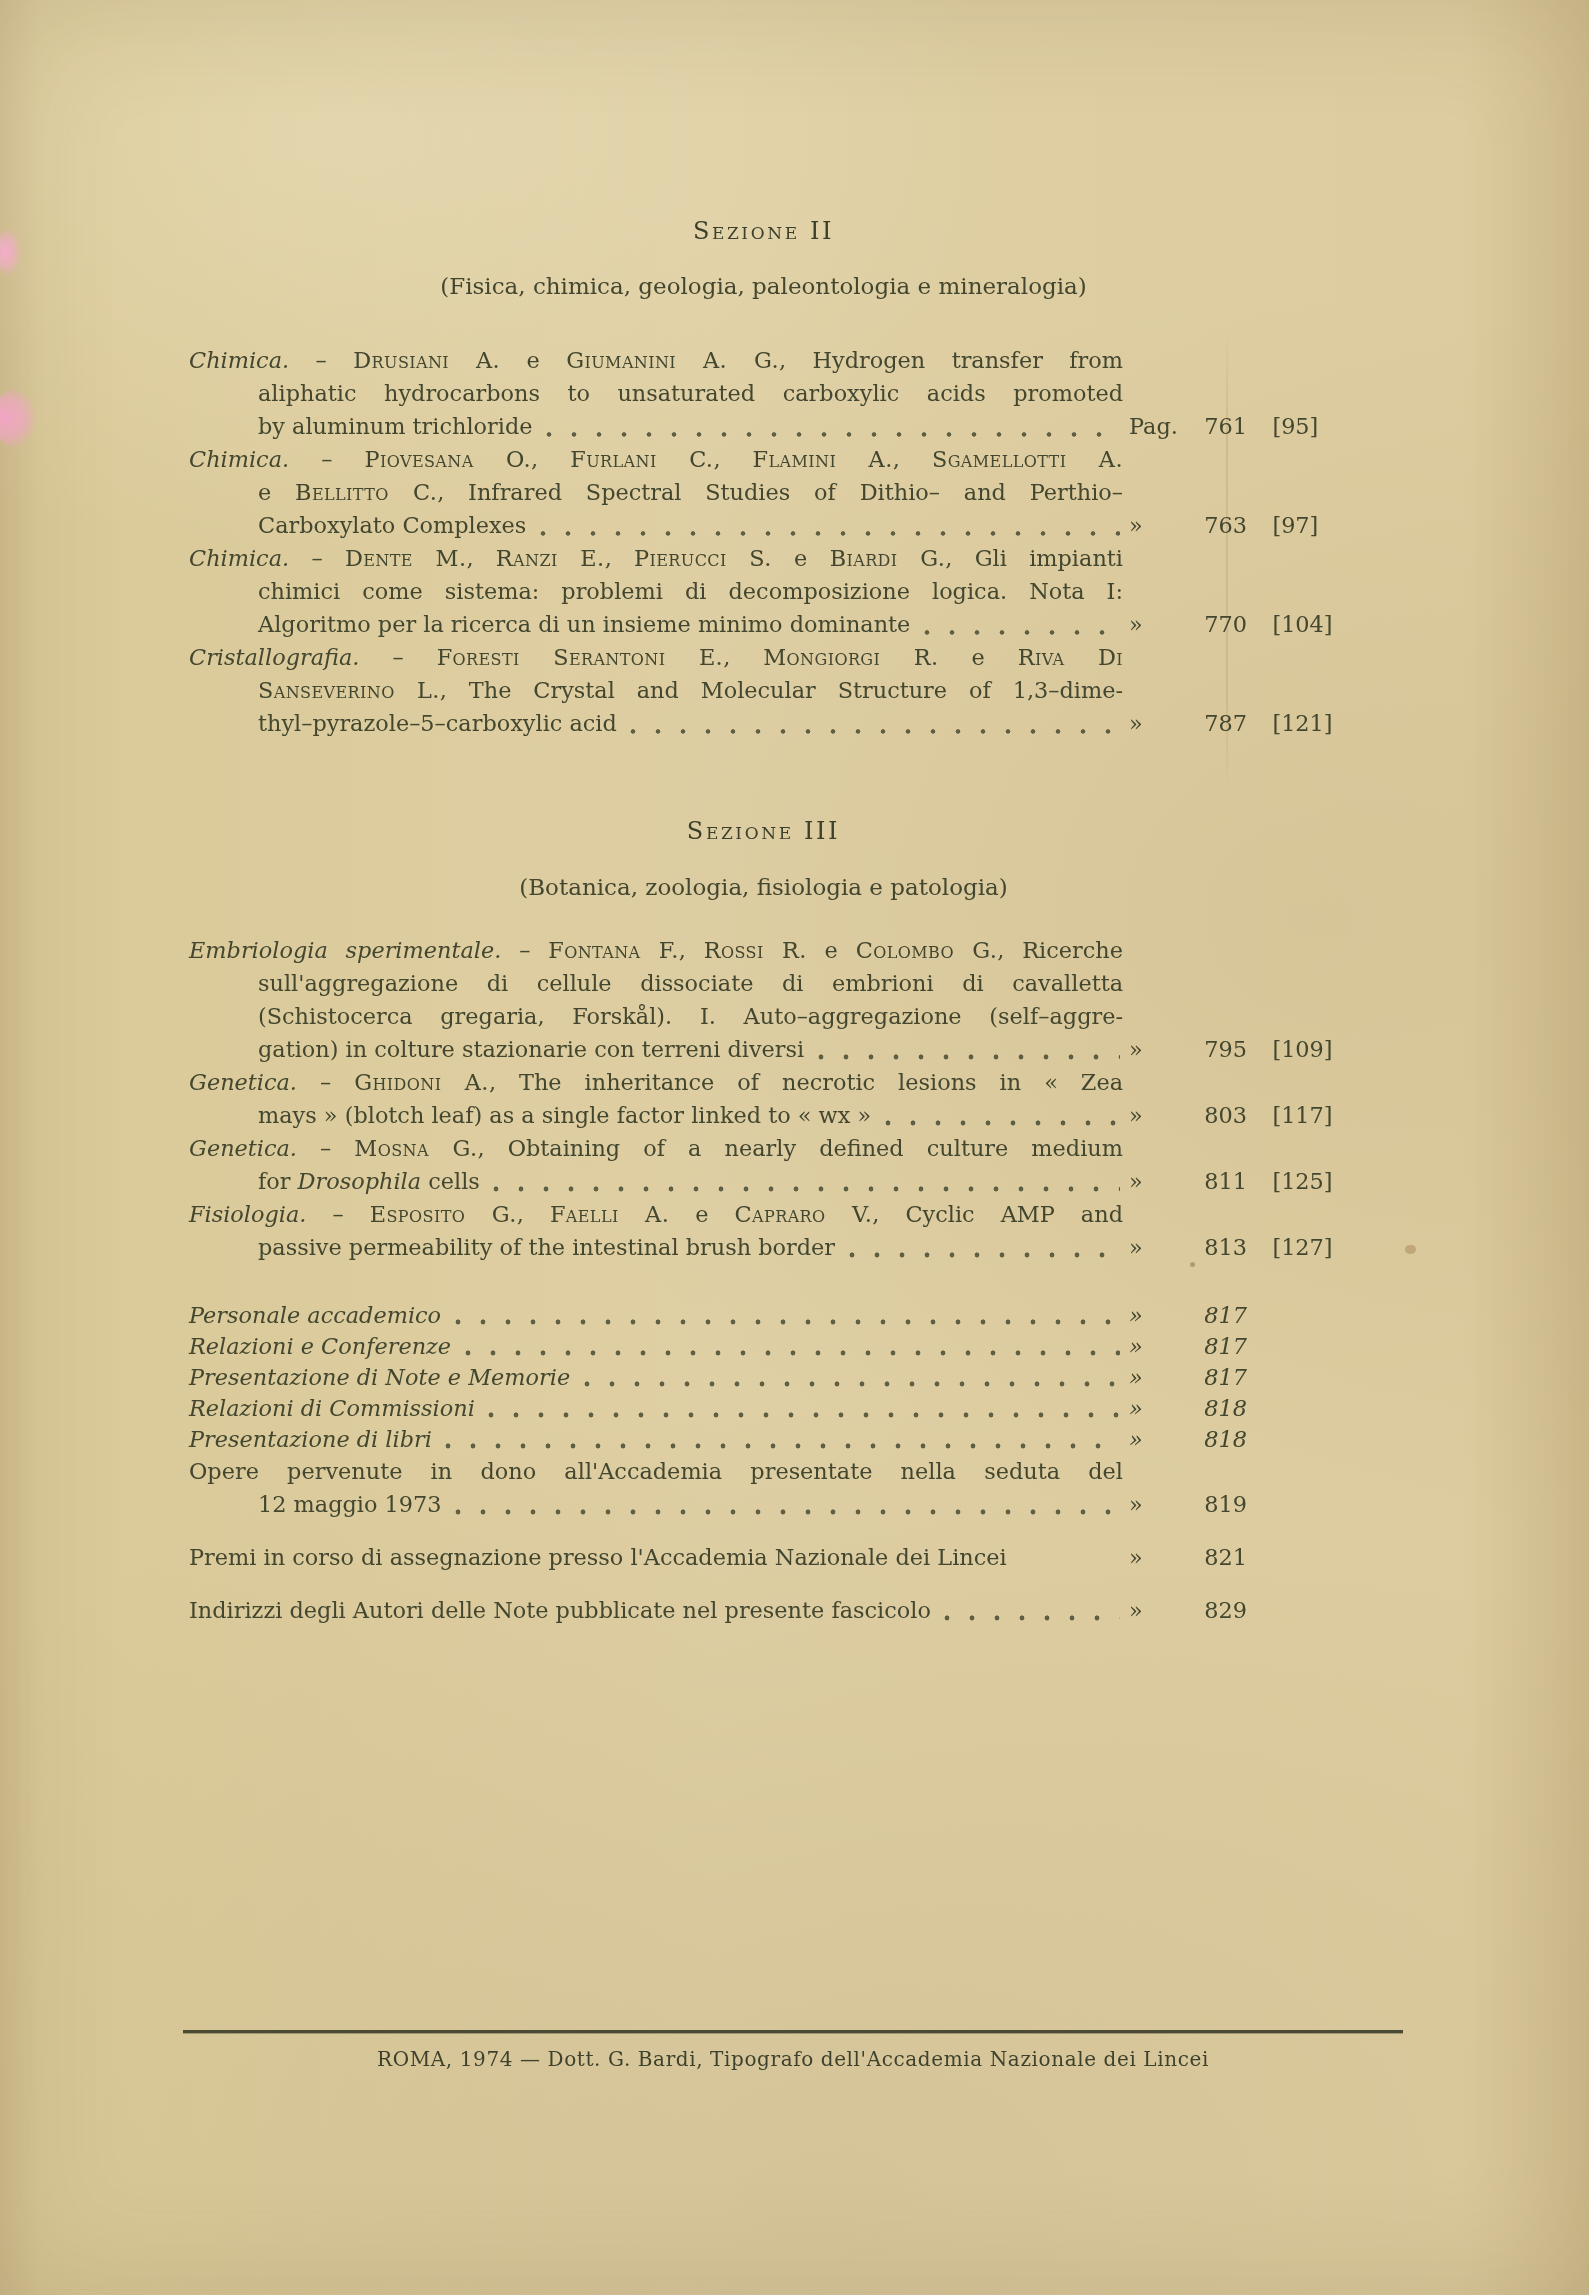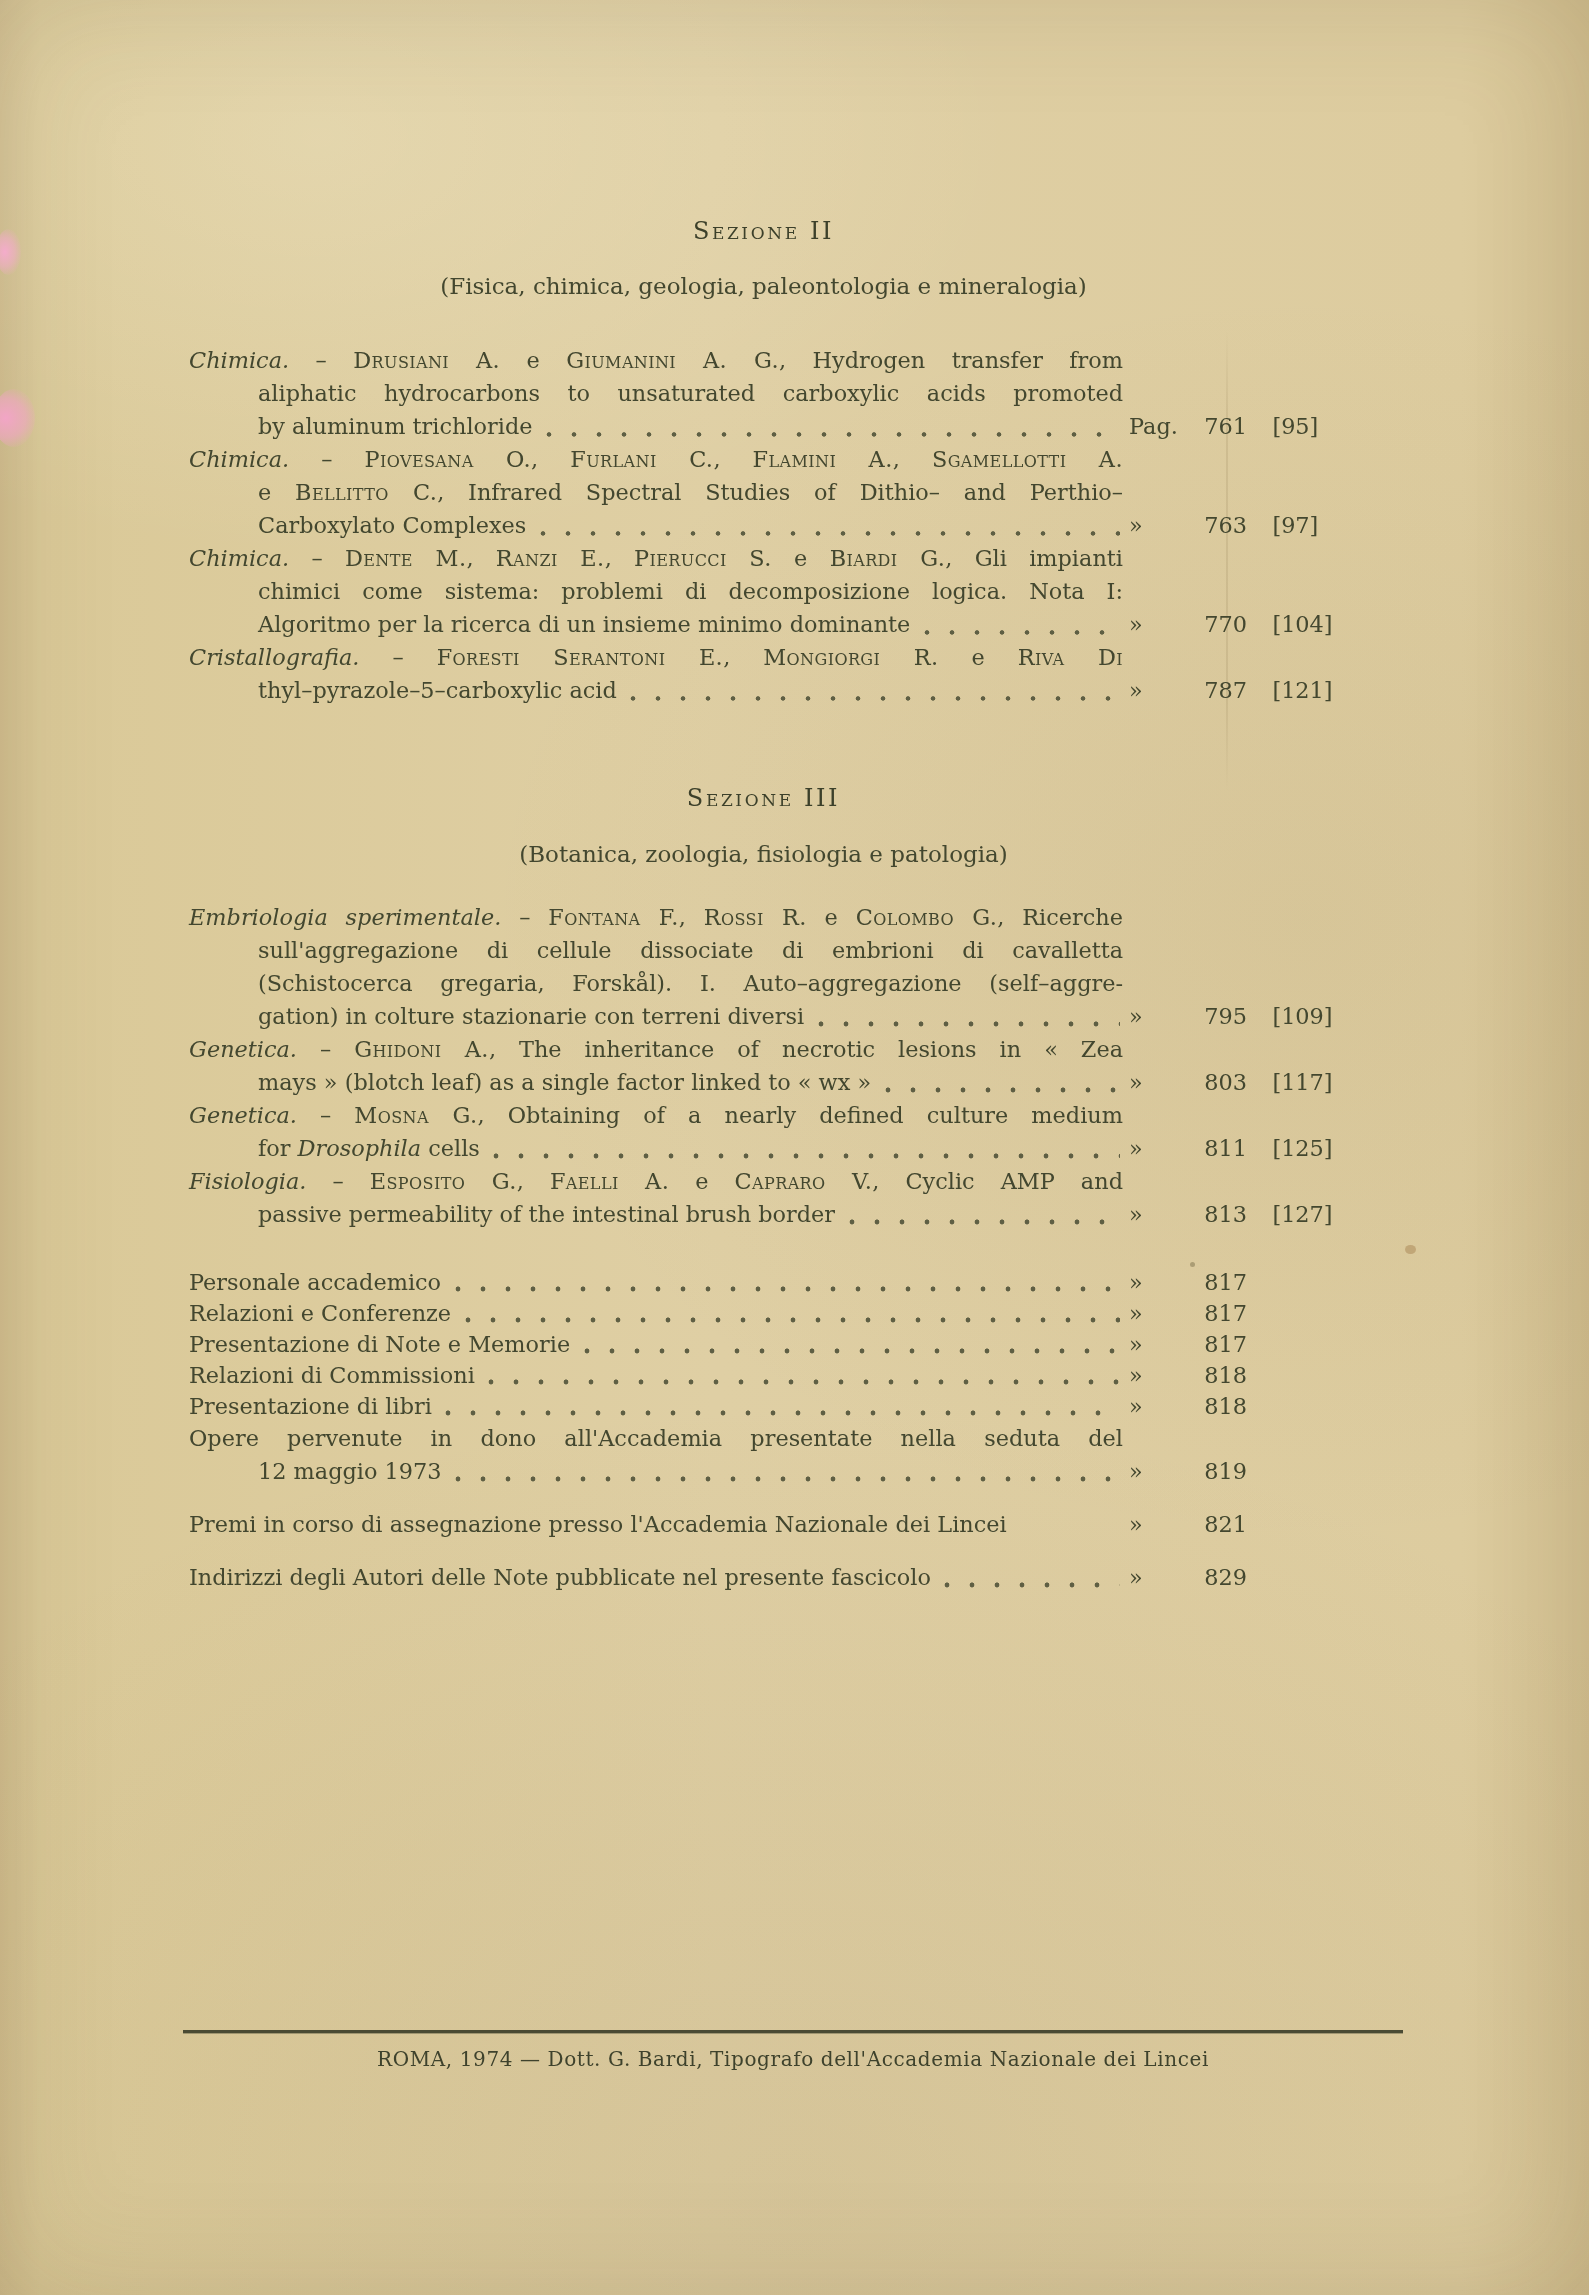--- a/index.html
+++ b/index.html
@@ -65,21 +65,21 @@
   .leader.nodots{background:none;}
   .plabel{flex:0 0 55px;text-align:left;}
   .pnum{flex:0 0 63px;text-align:right;}
   .pbracket{flex:0 0 91px;text-align:left;padding-left:25.4px;box-sizing:border-box;}
 
   .s-it{font-style:italic;}
   .s-sc{font-variant:small-caps;letter-spacing:0.4px;}
   .s-rm{}
 
   #misc{margin-top:36px;}
-  #misc .lastline{line-height:31px;}
+  #misc .lastline{line-height:31px;font-style:italic;}
   #closing{}
   #closing .centry + .centry{margin-top:20px;}
 
   .footer{position:absolute;left:183px;top:2030px;width:1220px;}
   .rule{height:0;border-top:3px solid rgba(55,58,38,.88);border-bottom:0.7px solid rgba(55,58,38,.35);}
   .imprint{margin-top:10px;text-align:center;font-size:20px;line-height:30px;letter-spacing:0.6px;color:#3e422c;}
 </style>
 </head>
 <body>
 
@@ -124,20 +124,21 @@
               <div class="lastline cont">
                 <span class="lt"><span class="s-rm">Algoritmo per la ricerca di un insieme minimo dominante</span></span>
                 <span class="leader"></span>
                 <span class="plabel">»</span>
                 <span class="pnum">770</span>
                 <span class="pbracket">[104]</span>
               </div>
             </div>
             <div class="entry toc-entry">
               <div class="tline"><span class="s-it">Cristallografia.</span><span class="s-rm"> – </span><span class="s-sc">Foresti Serantoni E.</span><span class="s-rm">, </span><span class="s-sc">Mongiorgi R.</span><span class="s-rm"> e </span><span class="s-sc">Riva Di</span></div>
+              <div class="tline cont"><span class="s-sc">Sanseverino L.</span><span class="s-rm">, The Crystal and Molecular Structure of 1,3–dime-</span></div>
               <div class="lastline cont">
                 <span class="lt"><span class="s-rm">thyl–pyrazole–5–carboxylic acid</span></span>
                 <span class="leader"></span>
                 <span class="plabel">»</span>
                 <span class="pnum">787</span>
                 <span class="pbracket">[121]</span>
               </div>
             </div>
           </div>
         </div>

